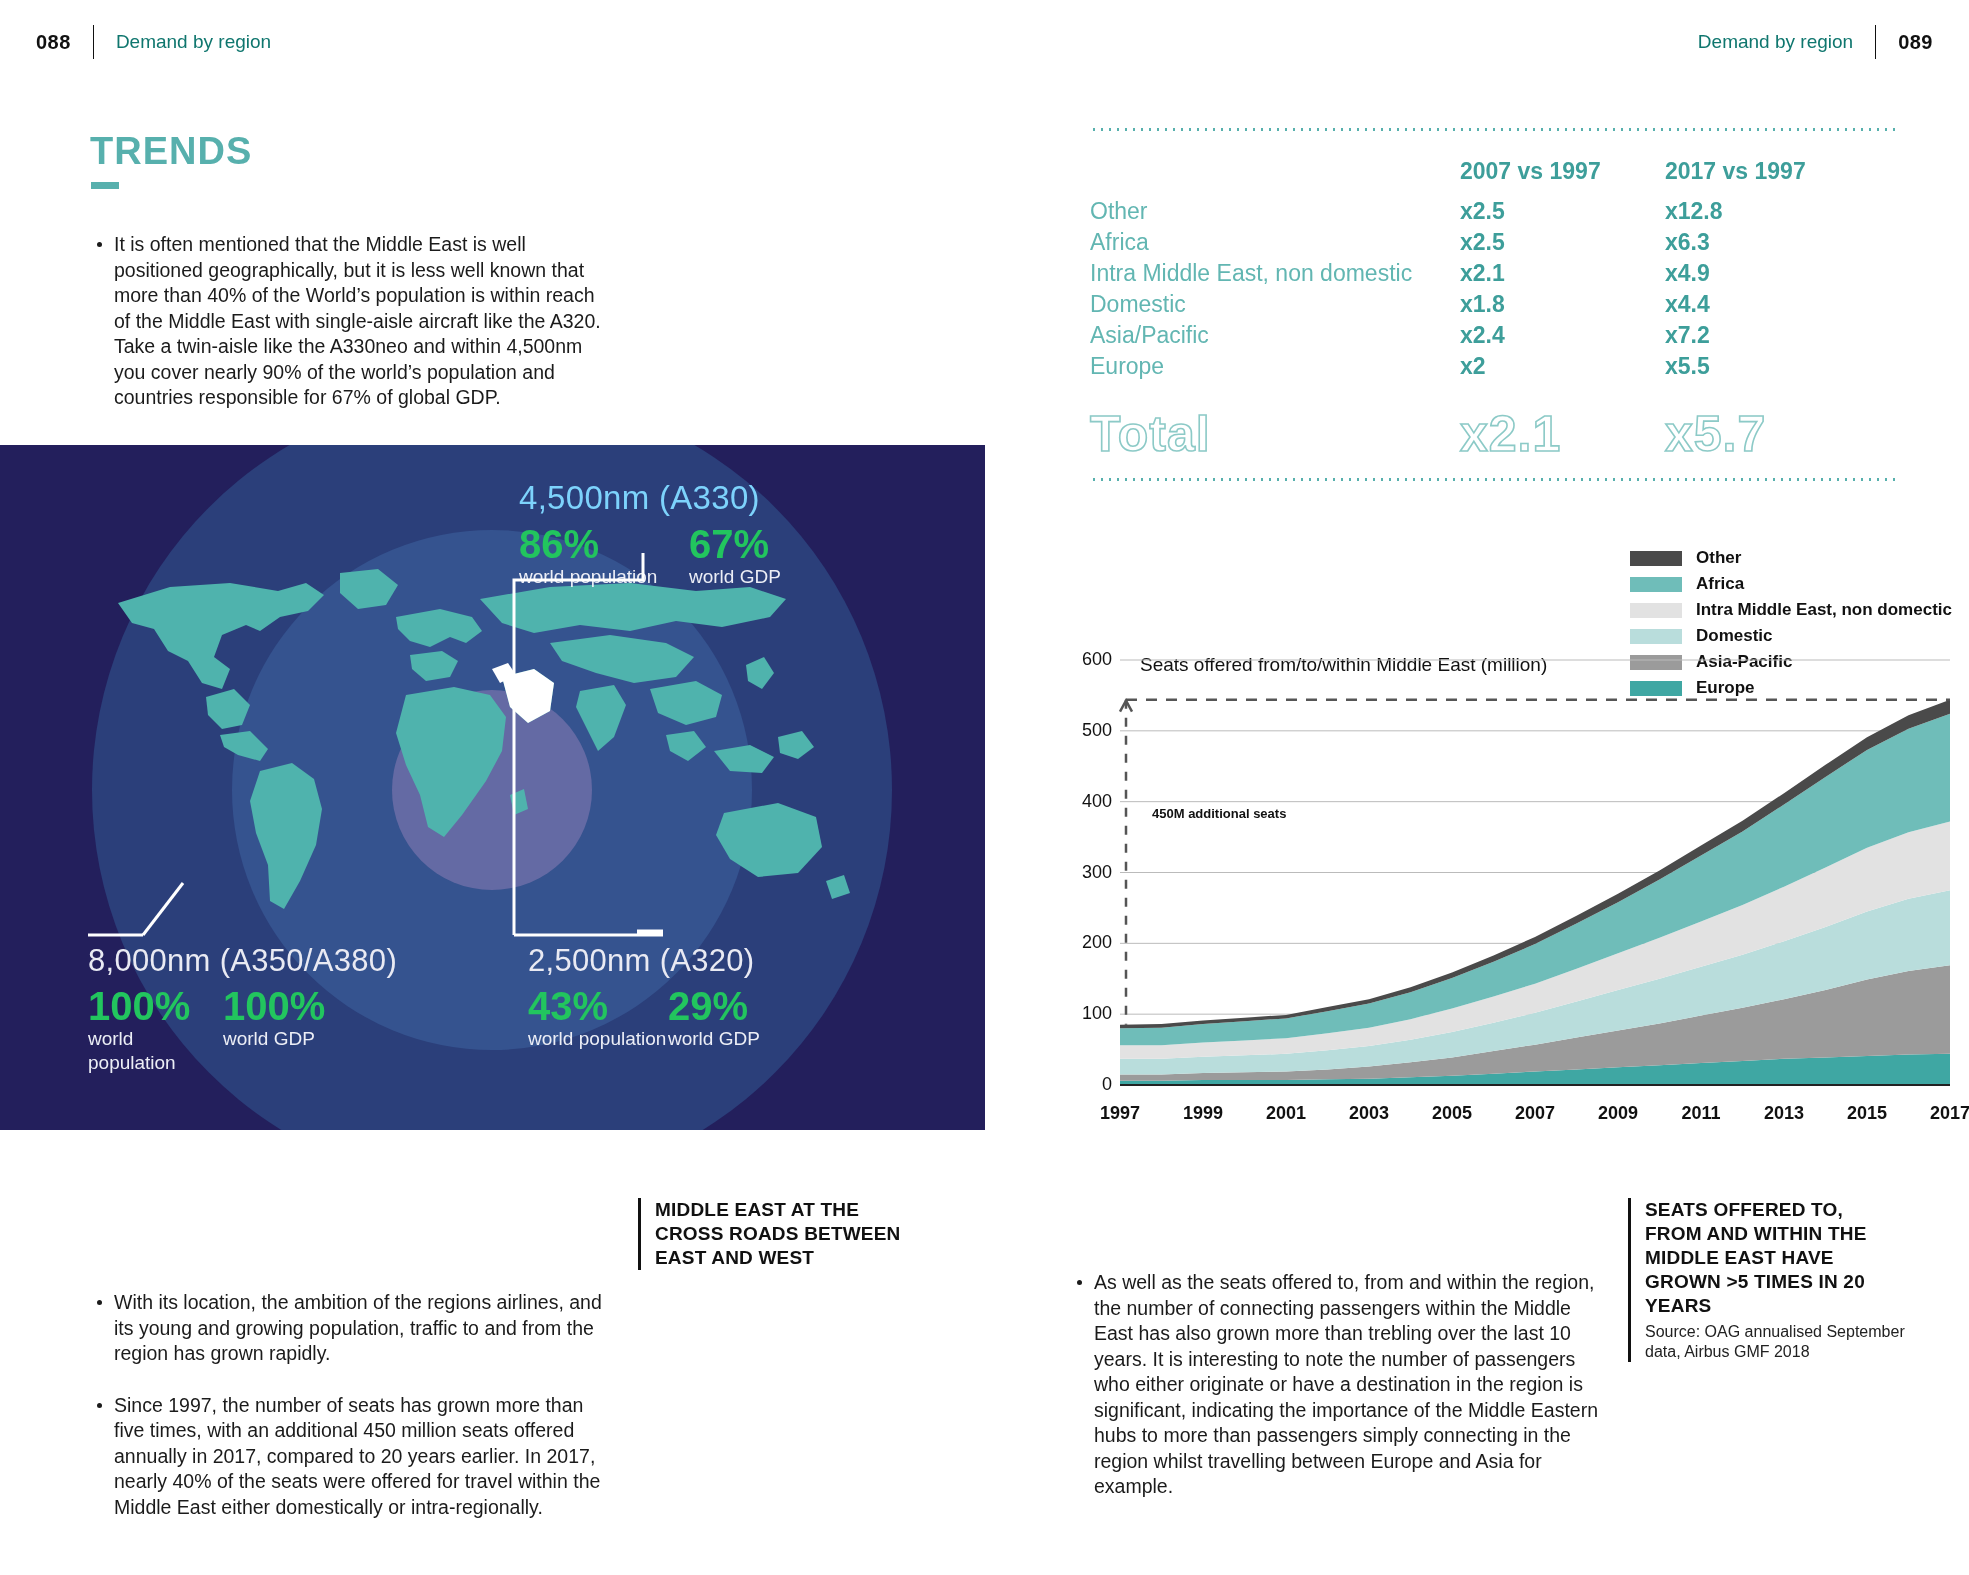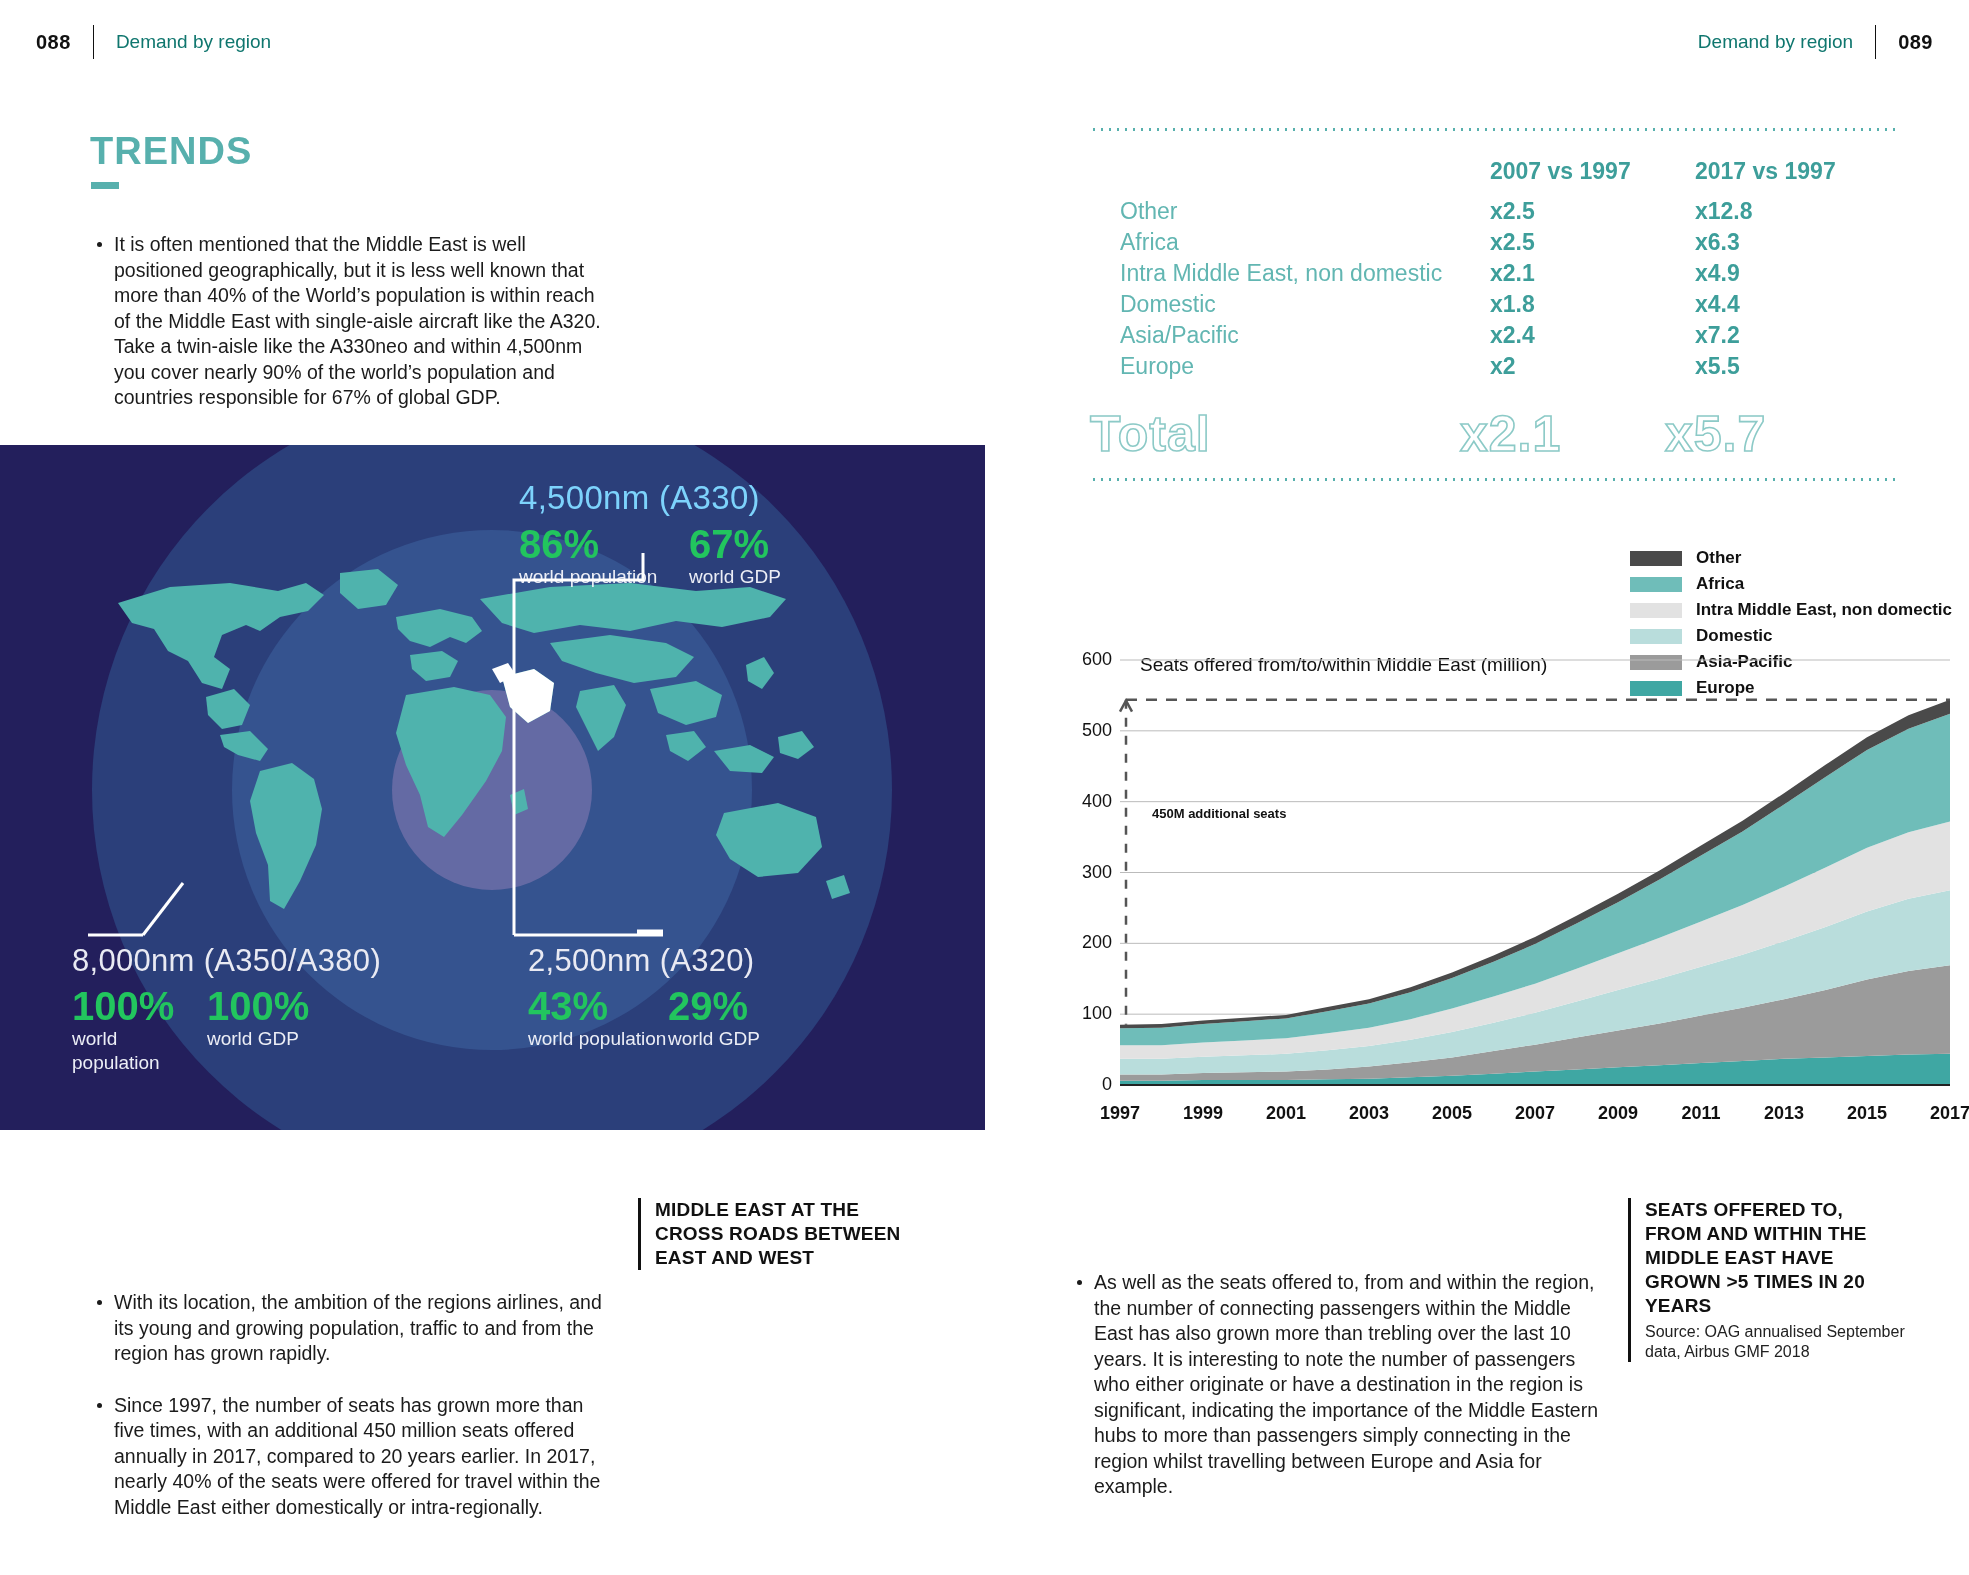--- a/index.html
+++ b/index.html
@@ -46,21 +46,21 @@
   .ring-b{width:520px;height:520px;left:232px;top:85px;background:#35538f;}
   .ring-c{width:200px;height:200px;left:392px;top:245px;background:#6f6fa8;opacity:.82;}
 
   .info-head{position:absolute;left:519px;top:34px;color:#ffffff;}
   .big-range{font-size:33px;font-weight:300;letter-spacing:.3px;color:#7dd3fc;}
   .stat-row{display:flex;gap:0;margin-top:6px;}
   .stat{min-width:0;}
   .stat .pct{font-size:40px;font-weight:bold;line-height:42px;color:#22c55e;}
   .stat .cap{font-size:19px;line-height:24px;color:#eceef6;}
 
-  .info-bl{position:absolute;left:72px;top:498px;color:#fff;}
+  .info-bl{position:absolute;left:88px;top:498px;color:#fff;}
   .info-br{position:absolute;left:528px;top:498px;color:#fff;}
   .range-lab{font-size:31px;font-weight:300;letter-spacing:.3px;color:#e9eaf3;}
 
   
   .map-svg{position:absolute;left:110px;top:120px;}
 
   
   .capblock{position:absolute;border-left:3px solid #111;padding-left:14px;}
   .captitle{font-size:19px;line-height:24px;font-weight:bold;letter-spacing:.2px;color:#111;}
   .capsrc{font-size:16px;line-height:20px;color:#222;margin-top:4px;font-weight:normal;}
@@ -69,21 +69,21 @@
   .bottom-bullets-right{position:absolute;left:1075px;top:1270px;width:525px;}
 
   
   .dots{position:absolute;height:3px;left:1090px;width:805px;
     background-image:radial-gradient(circle,#57b0ad 1.2px,transparent 1.3px);
     background-size:8px 3px;background-repeat:repeat-x;}
   .dots-top{top:128px;}
   .dots-bot{top:478px;}
 
   .rt{position:absolute;left:1090px;top:158px;width:810px;}
-  .rt-row{display:flex;align-items:baseline;height:31px;justify-content:flex-end;}
+  .rt-row{display:flex;align-items:baseline;height:31px;}
   .rt-name{width:370px;font-size:23px;color:#62b6b2;font-weight:normal;}
   .rt-c1{width:205px;font-size:23px;font-weight:bold;color:#3d9e9a;}
   .rt-c2{width:205px;font-size:23px;font-weight:bold;color:#3d9e9a;}
   .rt-head .rt-c1,.rt-head .rt-c2{color:#3d9e9a;font-size:23px;font-weight:bold;}
   .rt-head{height:40px;}
 
   .rt-total{position:absolute;left:1090px;top:405px;width:810px;display:flex;align-items:baseline;}
   .tot-txt{
     font-size:50px;font-weight:bold;color:transparent;
     -webkit-text-stroke:1.6px #8ccac7;letter-spacing:1px;

